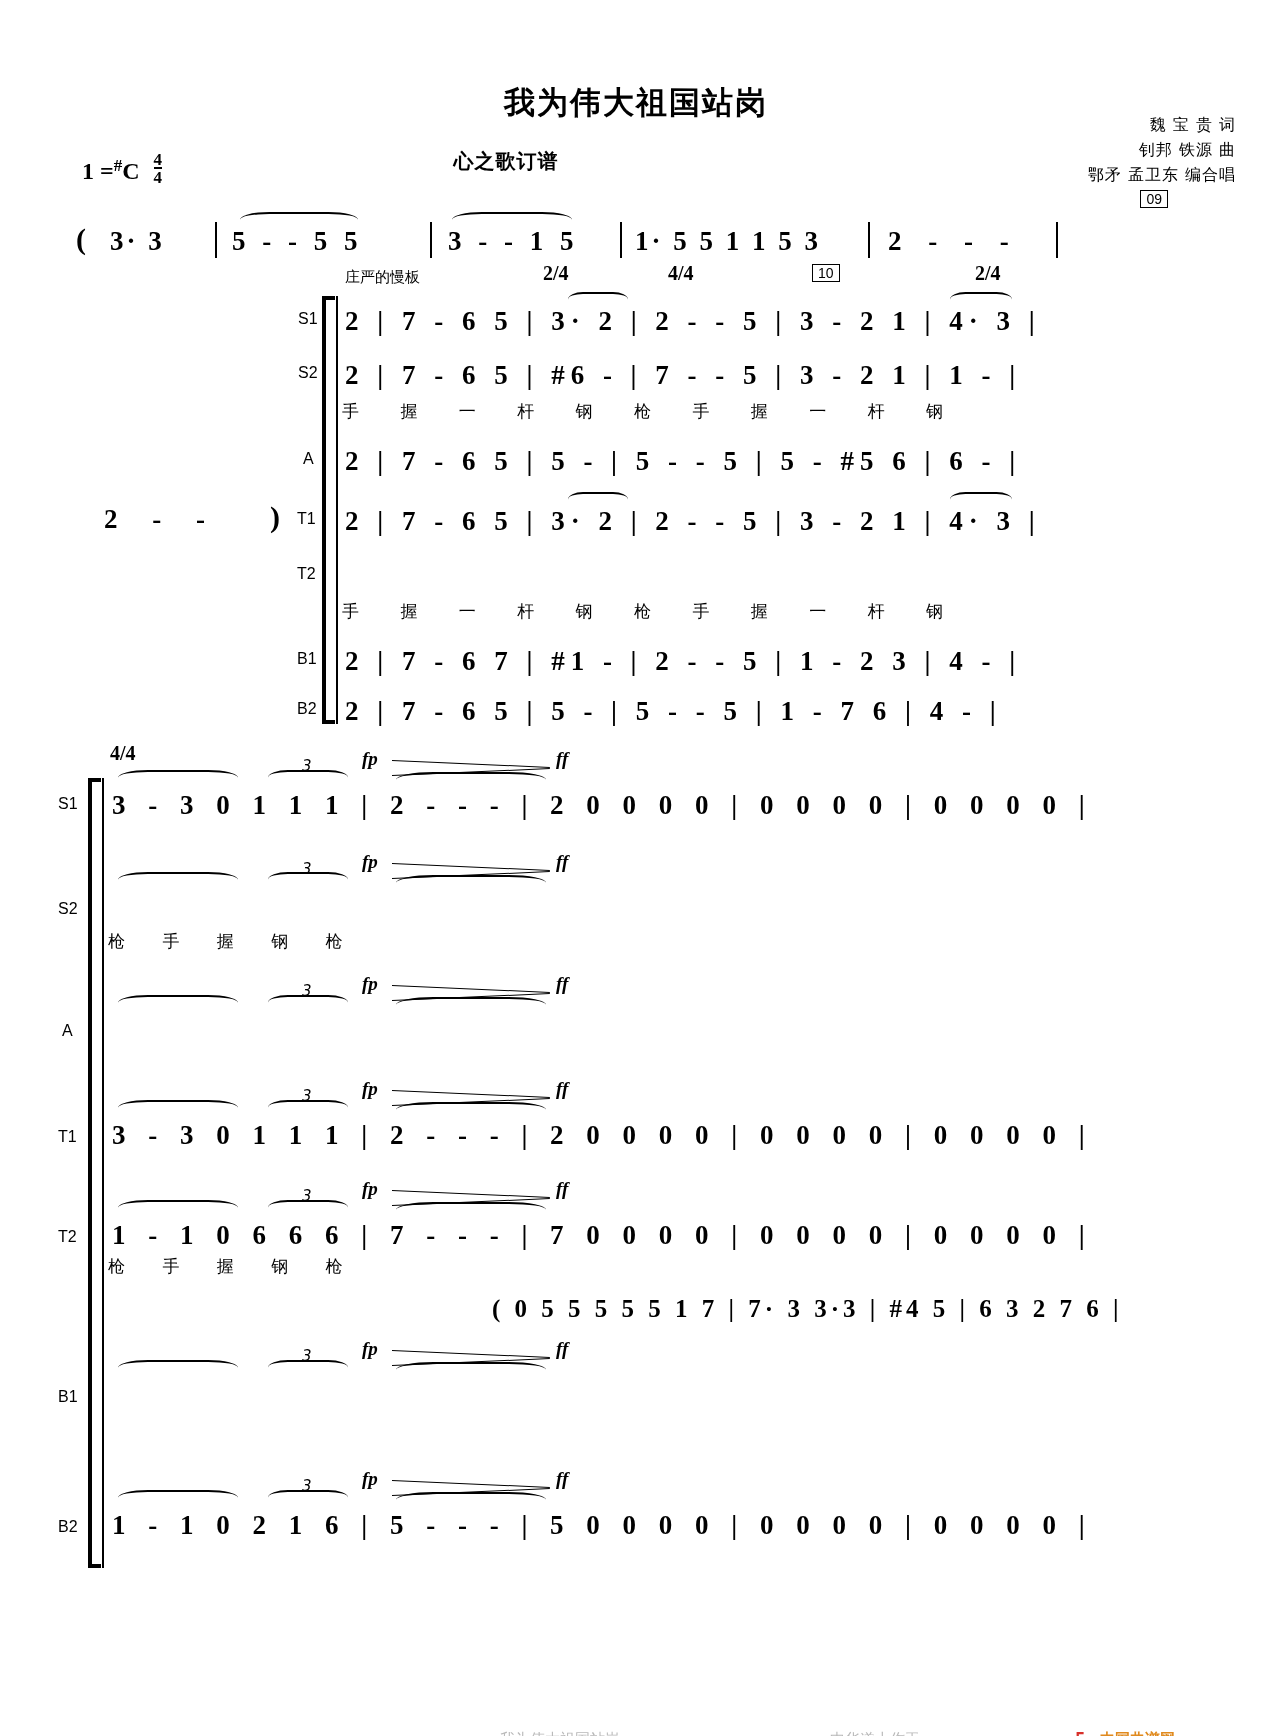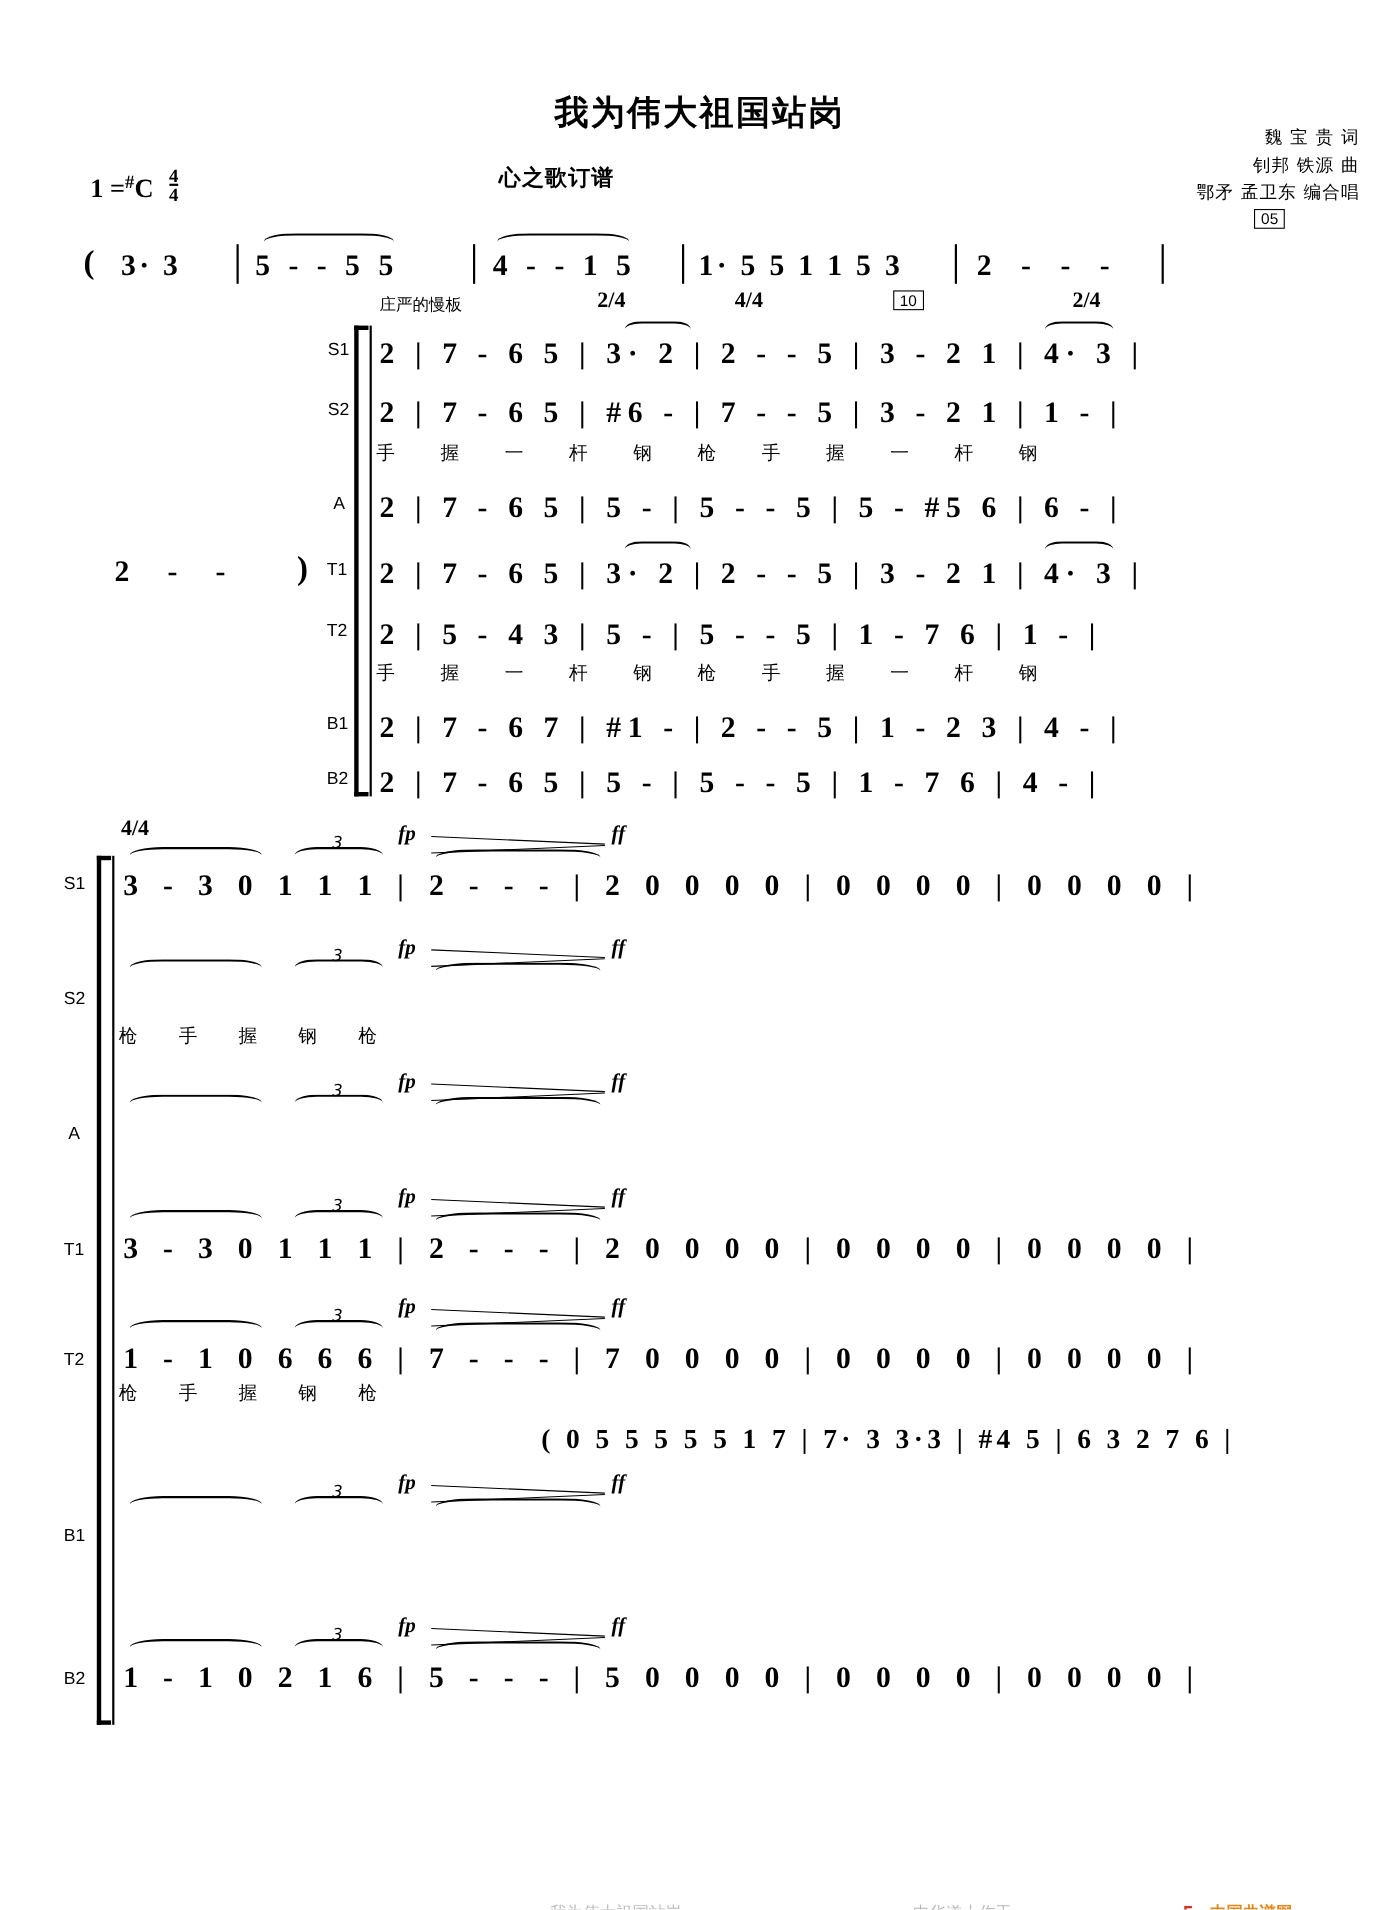--- a/index.html
+++ b/index.html
@@ -100,37 +100,37 @@
 <div class="page">
 
   <div class="title">我为伟大祖国站岗</div>
   <div class="subtitle">心之歌订谱</div>
 
   <div class="credits">
     <div>魏 宝 贵 词</div>
     <div>钊邦 铁源 曲</div>
     <div>鄂矛 孟卫东 编合唱</div>
   </div>
-  <div class="rehearsal" style="top:190px;right:104px;">05</div>
+  <div class="rehearsal" style="top:190px;right:104px;">09</div>
 
   <div class="keysig">
     <span>1 =</span><span class="sharp">#</span><span>C</span>
     <span class="timesig">
       <span>4</span>
       <i>4</i>
     </span>
   </div>
 
   <div class="note" style="top:222px;left:76px;font-size:30px;">(</div>
   <div class="note" style="top:226px;left:110px;letter-spacing:3px;">3·  3</div>
   <div class="thinline" style="top:222px;left:215px;width:2px;height:36px;"></div>
   <div class="note" style="top:226px;left:232px;letter-spacing:5px;">5 - - 5 5</div>
   <div class="slur" style="top:212px;left:240px;width:118px;"></div>
   <div class="thinline" style="top:222px;left:430px;width:2px;height:36px;"></div>
-  <div class="note" style="top:226px;left:448px;letter-spacing:5px;">4 - - 1 5</div>
+  <div class="note" style="top:226px;left:448px;letter-spacing:5px;">3 - - 1 5</div>
   <div class="slur" style="top:212px;left:452px;width:120px;"></div>
   <div class="thinline" style="top:222px;left:620px;width:2px;height:36px;"></div>
   <div class="note" style="top:226px;left:635px;letter-spacing:3px;">1· 5 5 1 1 5 3</div>
   <div class="thinline" style="top:222px;left:868px;width:2px;height:36px;"></div>
   <div class="note" style="top:226px;left:888px;letter-spacing:10px;">2 - - -</div>
   <div class="thinline" style="top:222px;left:1056px;width:2px;height:36px;"></div>
 
   <div class="note" style="top:504px;left:104px;letter-spacing:14px;">2 - -</div>
   <div class="note" style="top:500px;left:270px;font-size:30px;">)</div>
 
@@ -154,21 +154,20 @@
 
   <div class="partlabel" style="top:450px;left:303px;">A</div>
   <div class="note" style="top:446px;left:345px;letter-spacing:6px;">2 | 7 - 6 5 | 5 - | 5 - - 5 | 5 - #5 6 | 6 - |</div>
 
   <div class="partlabel" style="top:510px;left:297px;">T1</div>
   <div class="note" style="top:506px;left:345px;letter-spacing:6px;">2 | 7 - 6 5 | 3·  2 | 2 - - 5 | 3 - 2 1 | 4·  3 |</div>
   <div class="slur" style="top:492px;left:568px;width:60px;"></div>
   <div class="slur" style="top:492px;left:950px;width:62px;"></div>
 
   <div class="partlabel" style="top:565px;left:297px;">T2</div>
-  <div class="note" style="top:561px;left:345px;letter-spacing:6px;">2 | 5 - 4 3 | 5 - | 5 - - 5 | 1 - 7 6 | 1 - |</div>
   <div class="lyric" style="top:600px;left:342px;letter-spacing:18px;">手 握 一 杆 钢    枪    手 握 一 杆 钢</div>
 
   <div class="partlabel" style="top:650px;left:297px;">B1</div>
   <div class="note" style="top:646px;left:345px;letter-spacing:6px;">2 | 7 - 6 7 | #1 - | 2 - - 5 | 1 - 2 3 | 4 - |</div>
 
   <div class="partlabel" style="top:700px;left:297px;">B2</div>
   <div class="note" style="top:696px;left:345px;letter-spacing:6px;">2 | 7 - 6 5 | 5 - | 5 - - 5 | 1 - 7 6 | 4 - |</div>
 
   <div class="meter" style="top:742px;left:110px;">4/4</div>
 

